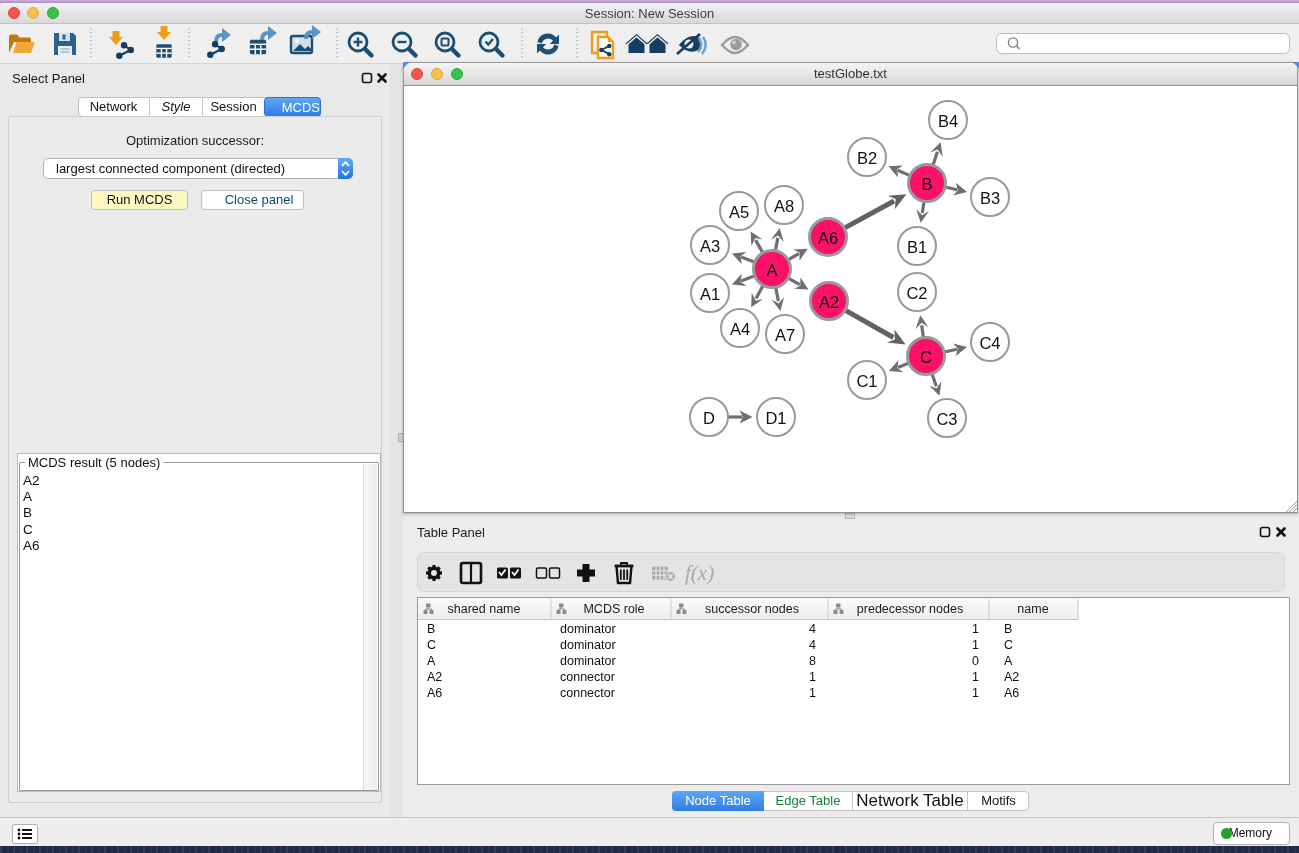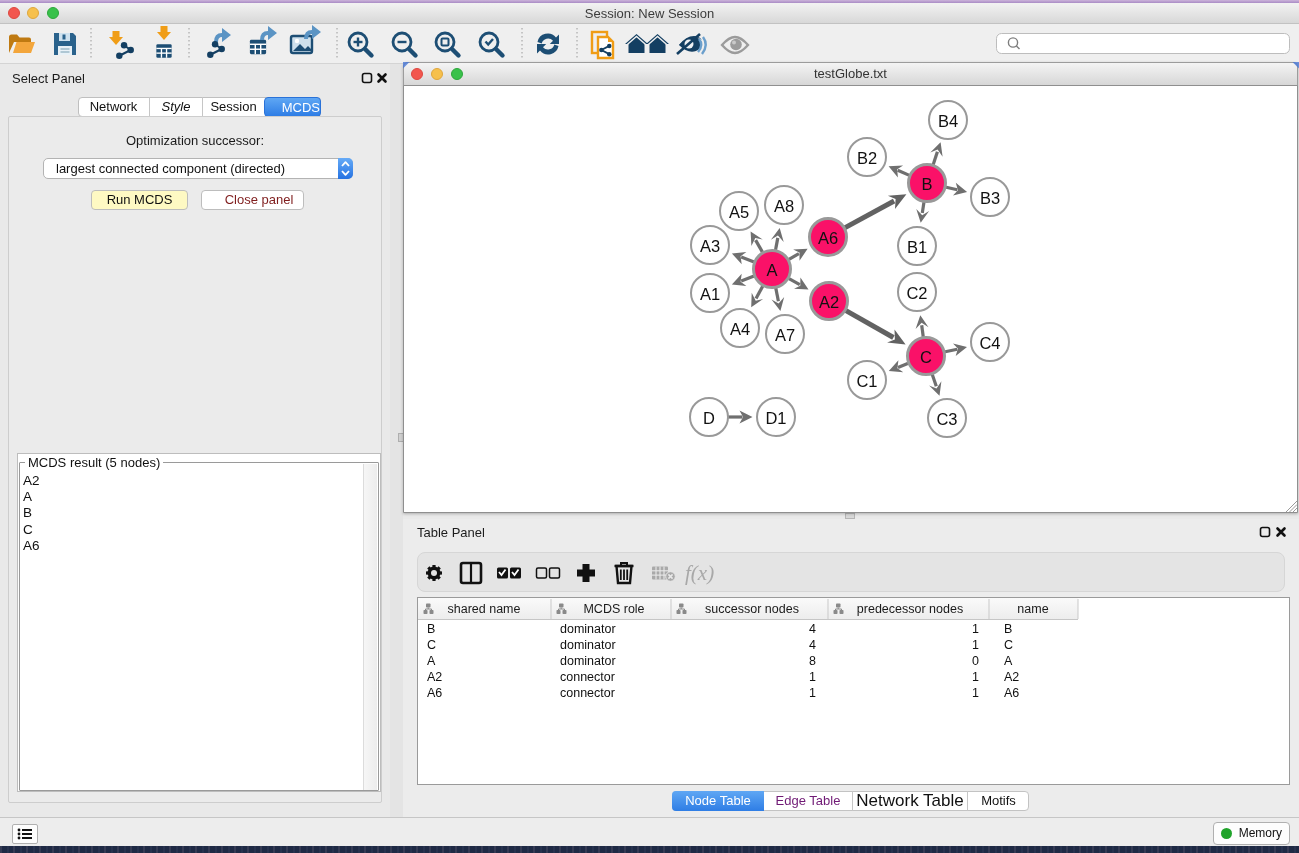--- a/index.html
+++ b/index.html
@@ -209,21 +209,21 @@
 
 <div class="abs" style="left:43px;top:158px;width:310px;height:21px;background:#fff;border:1px solid #b3b3b3;border-radius:5px;"></div>
 <div class="abs" style="left:56px;top:158px;height:21px;line-height:21px;font-size:13px;color:#111;">largest connected component (directed)</div>
 <div class="abs" style="left:338px;top:158px;width:15px;height:21px;background:linear-gradient(#66abf7,#2572e2);border-radius:0 5px 5px 0;"></div>
 <svg class="abs" style="left:338px;top:158px;" width="15" height="21" viewBox="0 0 15 21">
   <path d="M4 8 L7.5 4.2 L11 8" fill="none" stroke="#fff" stroke-width="1.8" stroke-linejoin="round"></path>
   <path d="M4 13 L7.5 16.8 L11 13" fill="none" stroke="#fff" stroke-width="1.8" stroke-linejoin="round"></path>
 </svg>
 
 <div class="abs" style="left:91px;top:190px;width:97px;height:20px;background:#fef9c3;border:1px solid #bdbdbd;border-radius:4px;line-height:18px;text-align:center;font-size:13px;color:#111;">Run MCDS</div>
-<div class="abs" style="left:201px;top:190px;width:103px;height:20px;background:#fff;border:1px solid #bdbdbd;border-radius:4px;line-height:18px;text-align:center;font-size:13px;color:#7f1d1d;padding-left:13px;">Close panel</div>
+<div class="abs" style="left:201px;top:190px;width:103px;height:20px;background:#fff;border:1px solid #bdbdbd;border-radius:4px;line-height:18px;text-align:center;font-size:13px;color:#0c4a6e;padding-left:13px;">Close panel</div>
 
 <div class="abs" style="left:17px;top:453px;width:364px;height:339px;background:#fff;border:1px solid #bdbdbd;"></div>
 <div class="abs" style="left:19px;top:462px;width:360px;height:329px;border:1px solid #9a9a9a;border-radius:1px;"></div>
 <div class="abs" style="left:25px;top:455px;background:#fff;padding:0 3px;font-size:13px;color:#111;">MCDS result (5 nodes)</div>
 <div class="abs" style="left:363px;top:464px;width:14px;height:326px;background:linear-gradient(90deg,#f6f6f6,#ececec);border-left:1px solid #dcdcdc;"></div>
 <div class="abs" style="left:23px;top:473px;font-size:13.5px;color:#111;line-height:16.2px;">A2<br>A<br>B<br>C<br>A6</div>
 
 <div class="abs" style="left:390px;top:64px;width:13px;height:753px;background:#e4e4e4;"></div>
 <div class="abs" style="left:398px;top:433px;width:6px;height:9px;background:#d0d0d0;border:1px solid #aeaeae;"></div>
 <div class="abs" style="left:845px;top:513px;width:10px;height:6px;background:#d8d8d8;border:1px solid #b5b5b5;"></div>
@@ -451,32 +451,32 @@
     <text x="9" y="99">A6</text>
       <text x="142" y="99">connector</text>
       <text x="398" y="99" text-anchor="end">1</text>
       <text x="561" y="99" text-anchor="end">1</text>
       <text x="586" y="99">A6</text>
   </g>
 </svg>
 
 <div class="abs" style="left:672px;top:791px;width:357px;height:20px;background:#fff;border:1px solid #c3c3c3;border-radius:4px;"></div>
 <div class="abs" style="left:672px;top:791px;width:92px;height:20px;line-height:19px;text-align:center;font-size:13px;color:#fff;background:linear-gradient(#5fa7f4,#2e7de5);border-radius:4px 0 0 4px;">Node Table</div>
-<div class="abs" style="left:764px;top:791px;width:89px;height:20px;line-height:19px;text-align:center;font-size:13px;color:#701a75;border-right:1px solid #c6c6c6;">Edge Table</div>
+<div class="abs" style="left:764px;top:791px;width:89px;height:20px;line-height:19px;text-align:center;font-size:13px;color:#15803d;border-right:1px solid #c6c6c6;">Edge Table</div>
 <div class="abs" style="left:853px;top:791px;width:115px;height:20px;line-height:19px;text-align:center;font-size:17px;color:#111;border-right:1px solid #c6c6c6;">Network Table</div>
 <div class="abs" style="left:968px;top:791px;width:61px;height:20px;line-height:19px;text-align:center;font-size:13px;color:#111;">Motifs</div>
 
 <div class="abs" style="left:0;top:817px;width:1299px;height:29px;background:#ededed;border-top:1px solid #c6c6c6;"></div>
 <div class="abs" style="left:12px;top:824px;width:26px;height:20px;background:#fdfdfd;border:1px solid #b0b0b0;border-radius:2px;"></div>
 <svg class="abs" style="left:12px;top:824px;" width="26" height="20" viewBox="0 0 26 20">
   <g stroke="#111" stroke-width="2">
       <line x1="10" y1="6" x2="20" y2="6"></line>
       <line x1="10" y1="10" x2="20" y2="10"></line>
       <line x1="10" y1="14" x2="20" y2="14"></line>
     </g>
   <g fill="#111">
       <circle cx="7" cy="6" r="1.4"></circle>
       <circle cx="7" cy="10" r="1.4"></circle>
       <circle cx="7" cy="14" r="1.4"></circle>
     </g>
 </svg>
-<div class="abs" style="left:1213px;top:822px;width:77px;height:23px;background:#fdfdfd;border:1px solid #b0b0b0;border-radius:4px;line-height:21px;font-size:12px;color:#111;text-align:right;padding-right:7px;">Memory</div>
+<div class="abs" style="left:1213px;top:822px;width:77px;height:23px;background:#fdfdfd;border:1px solid #b0b0b0;border-radius:4px;line-height:21px;font-size:12px;color:#111;text-align:right;padding-right:17px;">Memory</div>
 <div class="abs" style="left:1221px;top:828px;width:11px;height:11px;border-radius:50%;background:#1fa32a;"></div>
 
 </body></html>

